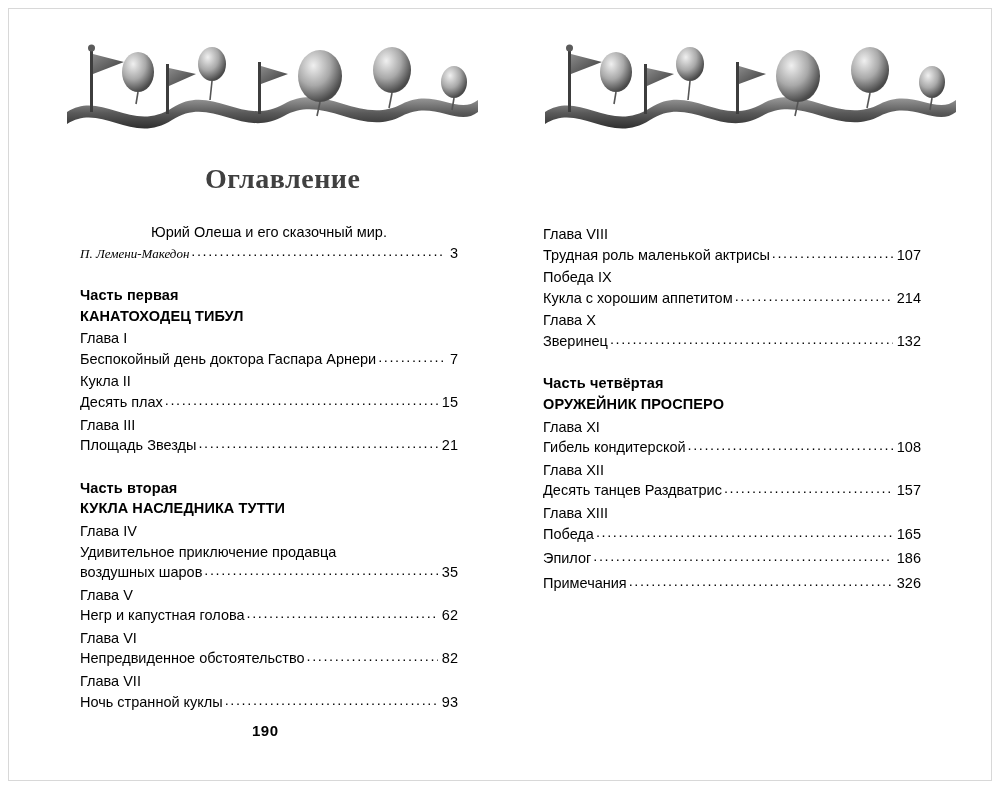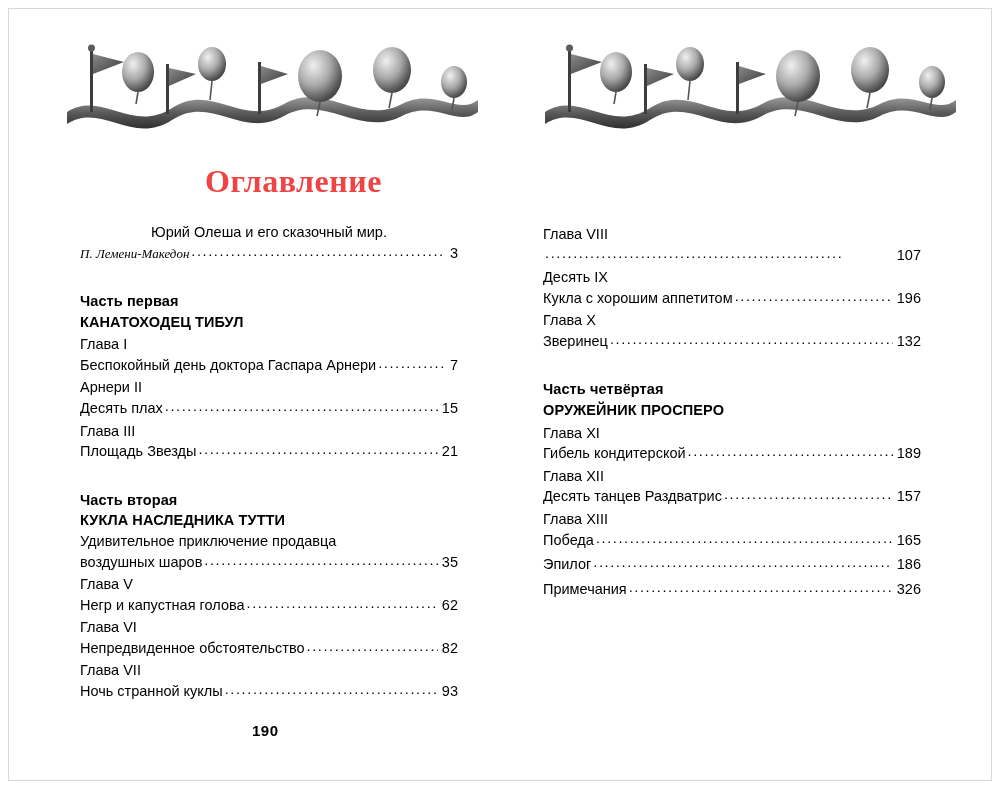--- a/index.html
+++ b/index.html
@@ -40,41 +40,41 @@
   .ornament.left  { left: 62px;  top: 42px; width: 420px; }
   .ornament.right { left: 540px; top: 42px; width: 420px; }
   .ornament svg { display: block; width: 100%; height: 100%; }
 
   
   .toc-title {
     position: absolute;
     left: 205px;
     top: 163px;
     font-family: "Liberation Serif", serif;
-    font-size: 32px;
+    font-size: 28px;
     font-weight: bold;
     letter-spacing: 0.5px;
-    color: #ef4444;
+    color: #404040;
   }
 
   
   .col {
     position: absolute;
     top: 222px;
     width: 378px;
     font-size: 14.5px;
     line-height: 1.42;
   }
   .col.left  { left: 80px; }
   .col.right { left: 543px; }
 
   .entry { position: relative; text-align: center; }
 
   .group-head {
-    margin-top: 28px;
+    margin-top: 22px;
     font-weight: bold;
     font-size: 14.5px;
     letter-spacing: 0.1px;
   }
   .group-head.first { margin-top: 0; }
   .group-head .line1 { display: block; }
   .group-head .line2 { display: block; text-transform: uppercase; }
 
   .chapter-label {
     margin-top: 2px;
@@ -245,39 +245,40 @@
       <span class="line2">КАНАТОХОДЕЦ ТИБУЛ</span>
     </div>
 
     <div class="chapter-label">Глава I</div>
     <div class="row">
       <span class="txt">Беспокойный день доктора Гаспара Арнери</span>
       <span class="dots">.....................................................</span>
       <span class="pg">7</span>
     </div>
 
-    <div class="chapter-label">Арнери II</div>
+    <div class="chapter-label">Кукла II</div>
     <div class="row">
       <span class="txt">Десять плах</span>
       <span class="dots">.....................................................</span>
       <span class="pg">15</span>
     </div>
 
     <div class="chapter-label">Глава III</div>
     <div class="row">
       <span class="txt">Площадь Звезды</span>
       <span class="dots">.....................................................</span>
       <span class="pg">21</span>
     </div>
 
     <div class="group-head">
       <span class="line1">Часть вторая</span>
       <span class="line2">КУКЛА НАСЛЕДНИКА ТУТТИ</span>
     </div>
 
+    <div class="chapter-label">Глава IV</div>
     <div>
       <div class="wrapline">Удивительное приключение продавца</div>
       <div class="row">
         <span class="txt">воздушных шаров</span>
         <span class="dots">.....................................................</span>
         <span class="pg">35</span>
       </div>
     </div>
 
     <div class="chapter-label">Глава V</div>
@@ -300,48 +301,49 @@
       <span class="dots">.....................................................</span>
       <span class="pg">93</span>
     </div>
   </div>
 
   <div class="col right">
 
 
     <div class="chapter-label">Глава VIII</div>
     <div class="row">
+      <span class="txt">Трудная роль маленькой актрисы</span>
       <span class="dots">.....................................................</span>
       <span class="pg">107</span>
     </div>
 
-    <div class="chapter-label">Десять IX</div>
+    <div class="chapter-label">Победа IX</div>
     <div class="row">
       <span class="txt">Кукла с хорошим аппетитом</span>
       <span class="dots">.....................................................</span>
-      <span class="pg">196</span>
+      <span class="pg">214</span>
     </div>
 
     <div class="chapter-label">Глава X</div>
     <div class="row">
       <span class="txt">Зверинец</span>
       <span class="dots">.....................................................</span>
       <span class="pg">132</span>
     </div>
 
     <div class="group-head">
       <span class="line1">Часть четвёртая</span>
       <span class="line2">ОРУЖЕЙНИК ПРОСПЕРО</span>
     </div>
 
     <div class="chapter-label">Глава XI</div>
     <div class="row">
       <span class="txt">Гибель кондитерской</span>
       <span class="dots">.....................................................</span>
-      <span class="pg">189</span>
+      <span class="pg">108</span>
     </div>
 
     <div class="chapter-label">Глава XII</div>
     <div class="row">
       <span class="txt">Десять танцев Раздватрис</span>
       <span class="dots">.....................................................</span>
       <span class="pg">157</span>
     </div>
 
     <div class="chapter-label">Глава XIII</div>

